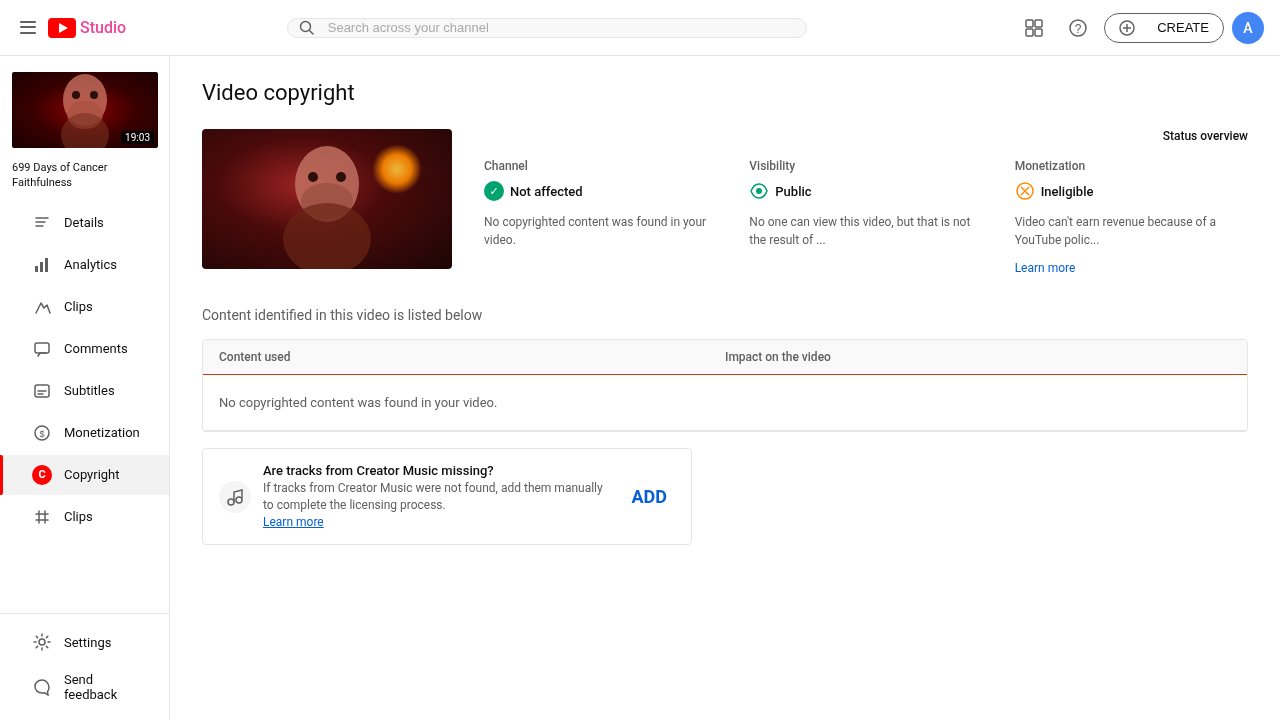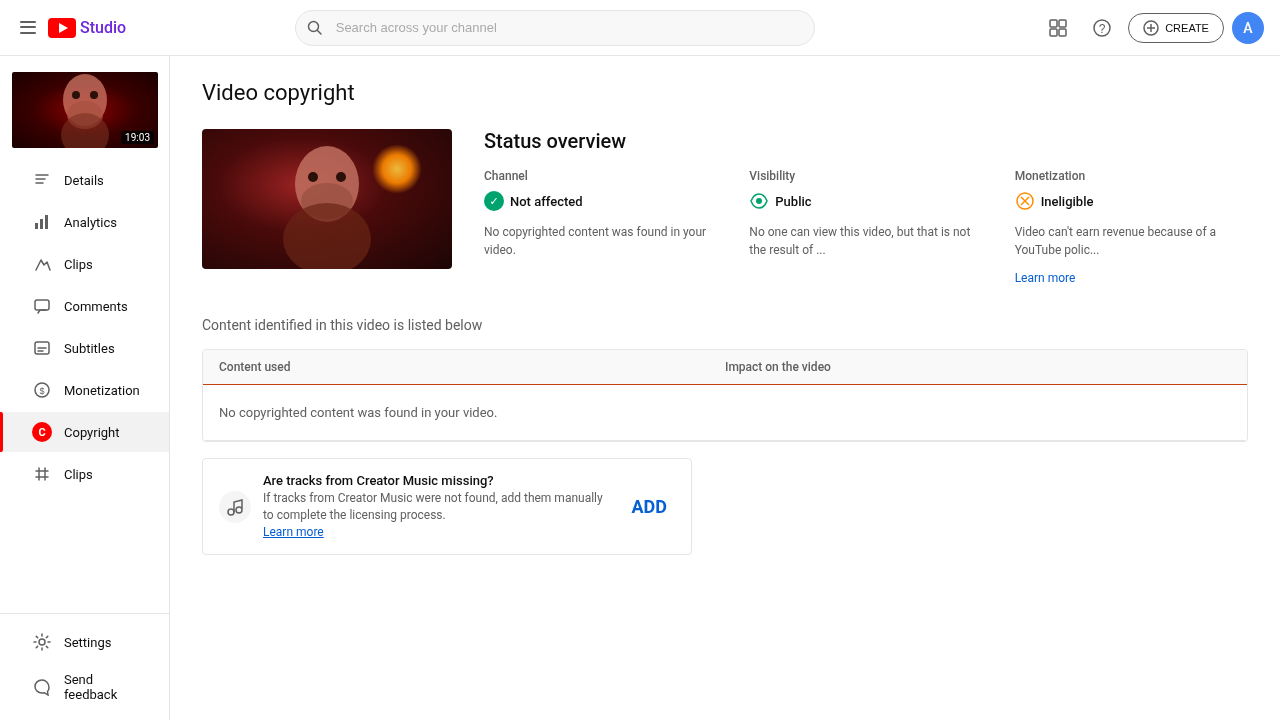--- a/index.html
+++ b/index.html
@@ -5,30 +5,30 @@
     * { box-sizing: border-box; margin: 0; padding: 0; }
     body { font-family: 'Roboto', Arial, sans-serif; background: #fff; color: #0f0f0f; font-size: 13px; display: flex; flex-direction: column; height: 720px; overflow: hidden; }
 
     
     .topbar { height: 56px; background: #fff; border-bottom: 1px solid #e5e5e5; display: flex; align-items: center; padding: 0 16px; gap: 12px; flex-shrink: 0; }
     .topbar-left { display: flex; align-items: center; gap: 8px; min-width: 160px; }
     .hamburger-icon { width: 24px; height: 24px; display: flex; flex-direction: column; justify-content: space-around; padding: 4px; cursor: pointer; }
     .hamburger-icon span { display: block; height: 2px; background: #606060; border-radius: 1px; }
     .logo-area { display: flex; align-items: center; gap: 4px; }
     .yt-logo { width: 28px; height: 20px; }
-    .studio-text { font-size: 16px; font-weight: 500; color: #6d28d9; }
+    .studio-text { font-size: 16px; font-weight: 500; color: #ec4899; }
 
     .search-bar { flex: 1; max-width: 520px; margin: 0 auto; position: relative; }
-    .search-bar input { width: 100%; height: 36px; border: 1px solid #e5e5e5; border-radius: 18px; padding: 0 16px 0 40px; font-size: 13px; background: #f8f8f8; outline: none; color: #0f0f0f; }
+    .search-bar input { width: 100%; height: 20px; border: 1px solid #e5e5e5; border-radius: 18px; padding: 0 16px 0 40px; font-size: 13px; background: #f8f8f8; outline: none; color: #0f0f0f; }
     .search-bar input::placeholder { color: #aaa; }
     .search-icon-wrap { position: absolute; left: 12px; top: 50%; transform: translateY(-50%); color: #606060; }
 
     .topbar-right { display: flex; align-items: center; gap: 8px; margin-left: auto; }
     .icon-btn { width: 36px; height: 36px; border-radius: 50%; display: flex; align-items: center; justify-content: center; cursor: pointer; color: #606060; border: none; background: transparent; }
-    .create-btn { display: flex; align-items: center; gap: 6px; padding: 6px 14px; border: 1px solid #606060; border-radius: 18px; cursor: pointer; background: transparent; font-size: 11px; color: #0f0f0f; font-weight: 500; }
+    .create-btn { display: flex; align-items: center; gap: 22px; padding: 6px 14px; border: 1px solid #606060; border-radius: 18px; cursor: pointer; background: transparent; font-size: 13px; color: #0f0f0f; font-weight: 500; }
     .avatar-circle { width: 32px; height: 32px; border-radius: 50%; background: #4285f4; display: flex; align-items: center; justify-content: center; color: #fff; font-size: 14px; font-weight: 500; cursor: pointer; }
 
     
     .main-layout { display: flex; flex: 1; overflow: hidden; }
 
     
     .sidebar { width: 170px; background: #fff; border-right: 1px solid #e5e5e5; display: flex; flex-direction: column; padding: 8px 0; flex-shrink: 0; overflow-y: auto; }
     .sidebar-back { display: flex; align-items: center; gap: 8px; padding: 10px 16px; cursor: pointer; color: #0f0f0f; font-size: 13px; }
     .channel-content-label { font-size: 12px; font-weight: 500; color: #0f0f0f; }
     .video-thumbnail-wrap { padding: 8px 12px; }
@@ -50,21 +50,21 @@
     .content-area { flex: 1; overflow-y: auto; padding: 24px 32px; background: #fff; }
     .page-title { font-size: 22px; font-weight: 400; color: #0f0f0f; margin-bottom: 24px; }
 
     
     .video-copyright-body { display: flex; gap: 32px; margin-bottom: 32px; }
     .video-preview { width: 250px; flex-shrink: 0; }
     .preview-img { width: 250px; height: 140px; background: radial-gradient(ellipse at 40% 40%, #9b2222 0%, #4a0a0a 40%, #1c0505 100%); border-radius: 4px; overflow: hidden; position: relative; }
     .preview-light { position: absolute; top: 15px; right: 30px; width: 50px; height: 50px; background: radial-gradient(circle, #ffcc44 0%, #ff8800 40%, transparent 70%); border-radius: 50%; opacity: 0.9; }
 
     .status-overview { flex: 1; }
-    .status-title { font-size: 20px; font-weight: 500; margin-bottom: 16px; }
+    .status-title { font-size: 12px; font-weight: 500; margin-bottom: 16px; text-align: right; }
     .status-grid { display: grid; grid-template-columns: 1fr 1fr 1fr; gap: 32px; }
     .status-col { display: flex; flex-direction: column; gap: 8px; }
     .status-col-label { font-size: 12px; color: #606060; font-weight: 500; }
     .status-val { display: flex; align-items: center; gap: 6px; font-size: 13px; font-weight: 500; }
     .status-icon-green { width: 20px; height: 20px; border-radius: 50%; background: #00a36e; display: flex; align-items: center; justify-content: center; color: #fff; font-size: 11px; flex-shrink: 0; }
     .status-icon-eye { width: 20px; height: 20px; color: #00a36e; display: flex; align-items: center; justify-content: center; flex-shrink: 0; }
     .status-icon-cross { width: 20px; height: 20px; color: #ff8c00; display: flex; align-items: center; justify-content: center; flex-shrink: 0; }
     .status-desc { font-size: 12px; color: #606060; line-height: 1.5; margin-top: 4px; }
     .learn-more-link { color: #065fd4; font-size: 12px; cursor: pointer; text-decoration: none; display: inline-block; margin-top: 4px; }
 
@@ -157,20 +157,21 @@
           <ellipse cx="40" cy="35" rx="22" ry="26" fill="#c87060" opacity="0.8"></ellipse>
           <ellipse cx="31" cy="30" rx="4" ry="4" fill="#2a1008"></ellipse>
           <ellipse cx="49" cy="30" rx="4" ry="4" fill="#2a1008"></ellipse>
           <ellipse cx="40" cy="50" rx="18" ry="14" fill="#a85040" opacity="0.7"></ellipse>
           <ellipse cx="40" cy="70" rx="24" ry="22" fill="#7a3020" opacity="0.6"></ellipse>
         </svg>
         <div class="duration-badge">19:03</div>
       </div>
     </div>
 
+    <div class="video-title">699 Days of Cancer Faithfulness</div>
 
     <div class="sidebar-nav">
 
       <div class="nav-item">
         <span class="nav-icon">
           <svg width="18" height="18" viewBox="0 0 18 18" fill="none">
               <path d="M3 4h12M3 8h9M3 12h7" stroke="#606060" stroke-width="1.5" stroke-linecap="round"></path>
             </svg>
         </span>
         <span>Details</span>

